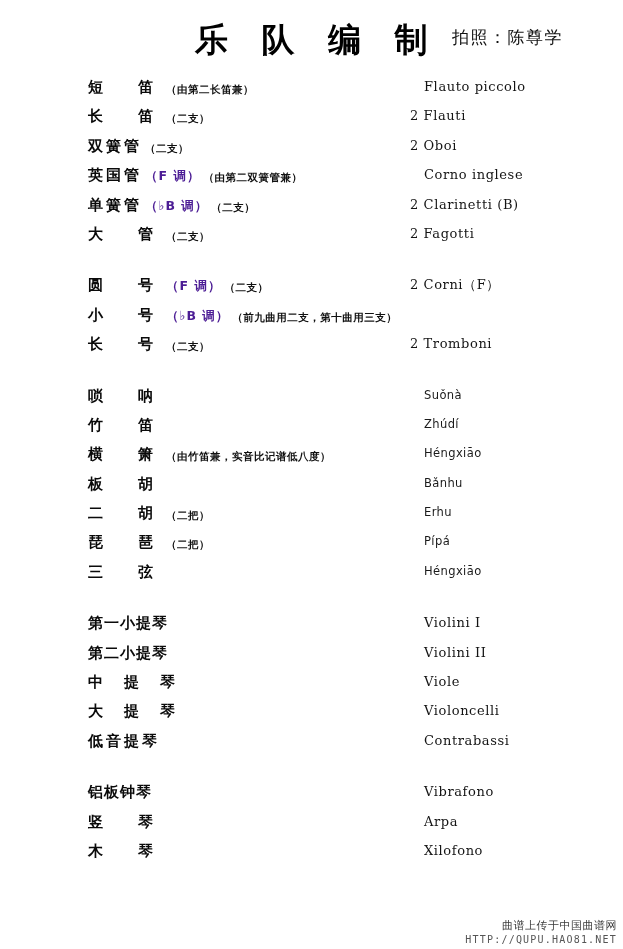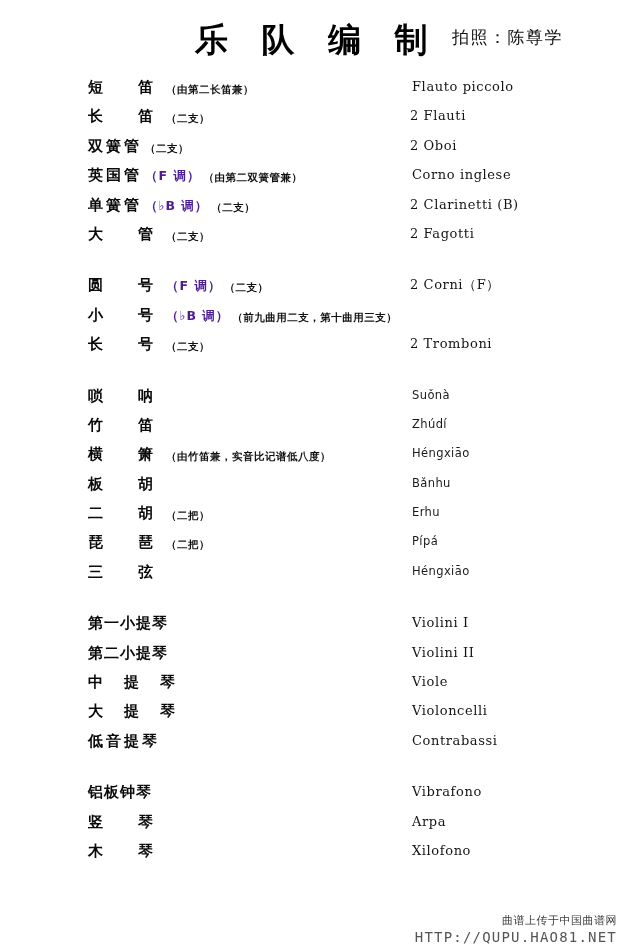--- a/index.html
+++ b/index.html
@@ -120,21 +120,21 @@
     top: 0;
     height: 29.4px;
     line-height: 29.4px;
     font-family: "DejaVu Serif", "Liberation Serif", serif;
     font-size: 13px;
     color: #141414;
     letter-spacing: 0.6px;
     white-space: nowrap;
   }
   .it-cell.indent {
-    left: 412px;
+    left: 424px;
   }
   .it-cell.pinyin {
     font-family: "DejaVu Sans", "Liberation Sans", sans-serif;
     font-size: 11.5px;
     letter-spacing: 0.4px;
     color: #1a1a1a;
   }
 
   
   .watermark {
@@ -145,21 +145,21 @@
   }
   .wm-cn {
     font-family: "DejaVu Sans", "Liberation Sans", sans-serif;
     font-size: 11px;
     color: #3a3a3a;
     letter-spacing: 0.5px;
     display: block;
   }
   .wm-url {
     font-family: "DejaVu Sans Mono", "Liberation Mono", monospace;
-    font-size: 14px;
+    font-size: 10px;
     color: #555555;
     letter-spacing: 1.2px;
     display: block;
     margin-top: 1px;
   }
 </style>
 </head>
 <body>
 
 <div id="page">

